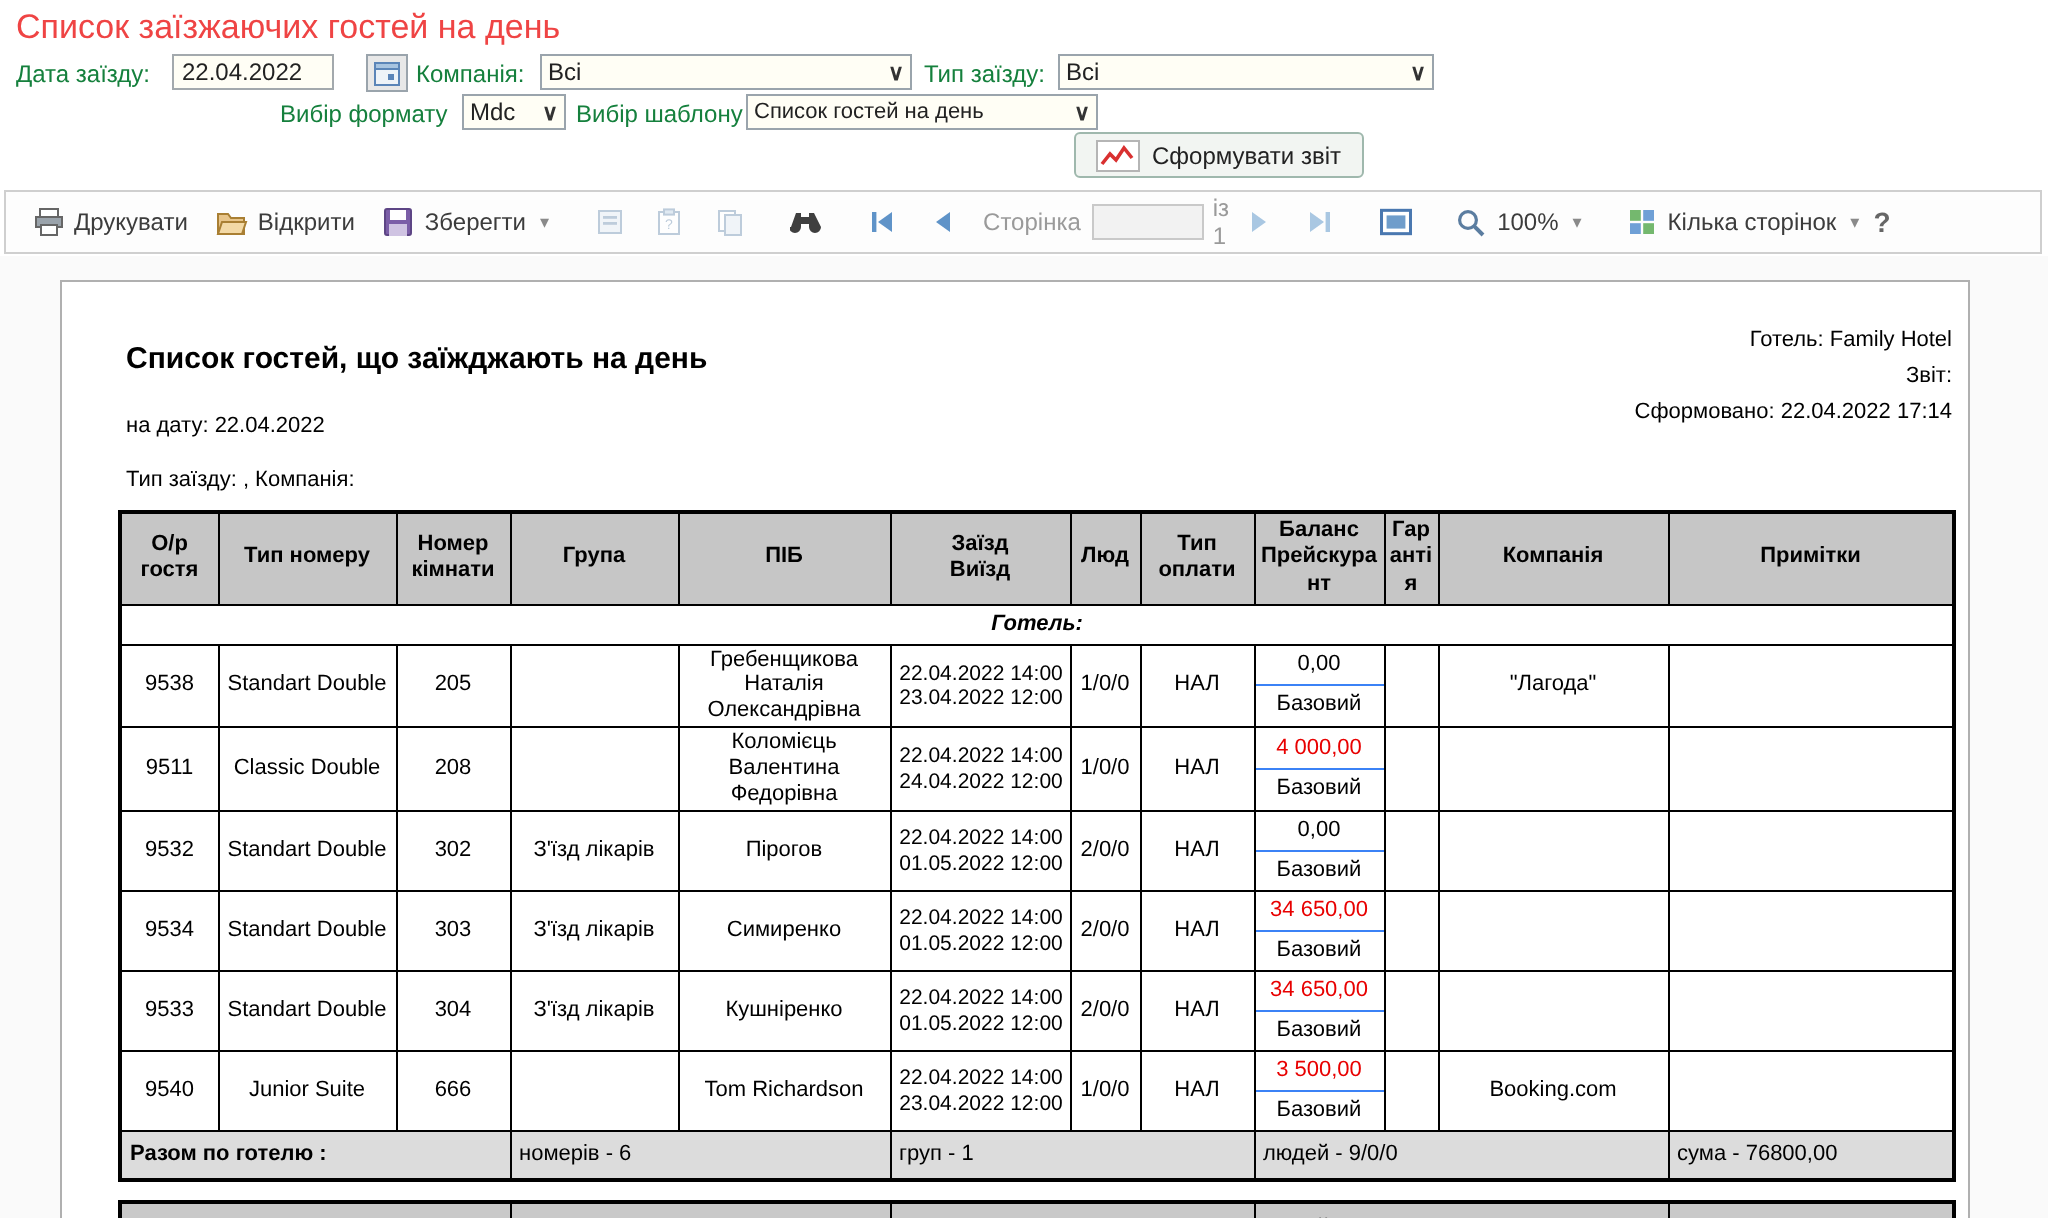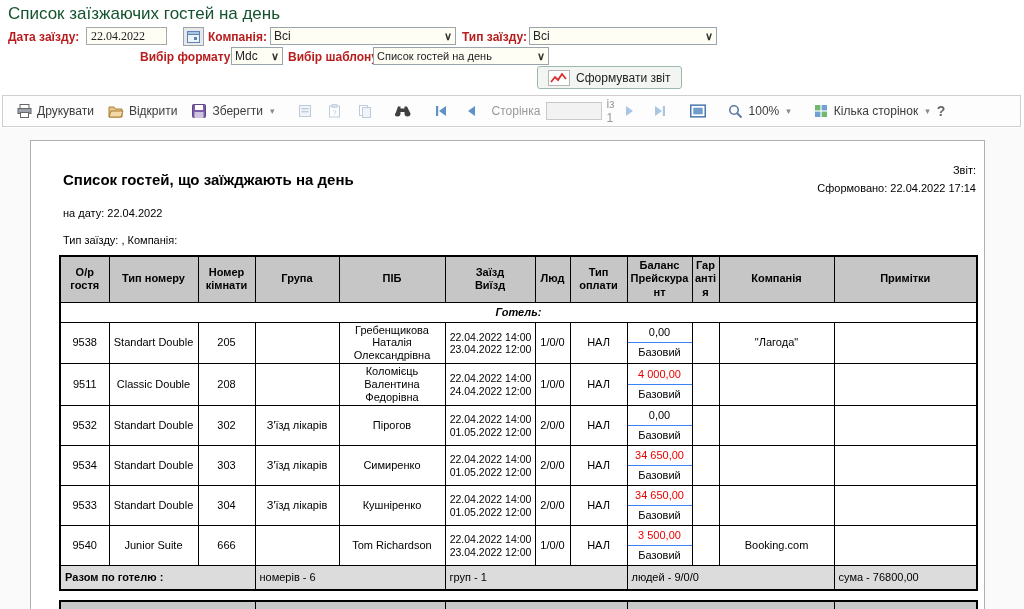--- a/index.html
+++ b/index.html
@@ -1,21 +1,21 @@
 <!DOCTYPE html>
 <html><head>
 <meta charset="utf-8">
 <style>
   * { box-sizing: border-box; margin: 0; padding: 0; }
   html,body { width:1024px; height:609px; overflow:hidden; background:#fff;
               font-family:"Liberation Sans", sans-serif; }
 
   
-  .app-title { position:absolute; left:8px; top:4px; font-size:17px; color:#14532d;text-align:right; }
-  .lbl { position:absolute; font-size:12px; font-weight:bold; color:#b91c1c; white-space:nowrap; }
+  .app-title { position:absolute; left:8px; top:4px; font-size:17px; color:#ef4444;text-align:right; }
+  .lbl { position:absolute; font-size:12px; font-weight:normal; color:#15803d; white-space:nowrap; }
   .ivory-input { position:absolute; height:18px; background:#fffef5; border:1px solid #a3a9ad;
                  font-size:12px; padding:0 4px; font-family:"Liberation Sans",sans-serif; color:#222; }
   .fake-select { position:absolute; height:18px; background:#fffef5; border:1px solid #9aa4ac;
                  font-size:12px; color:#222; display:flex; align-items:center; padding:0 3px; cursor:default; }
   .fake-select .sel-text { flex:1; overflow:hidden; white-space:nowrap; }
   .fake-select .sel-caret { font-size:11px; font-weight:bold; color:#333; margin-left:4px; }
   .cal-btn { position:absolute; width:21px; height:19px; background:#e8e8e8; border:1px solid #9aa4ac;
              display:flex; align-items:center; justify-content:center; cursor:pointer; }
   .gen-btn { position:absolute; left:537px; top:66px; height:23px; padding:0 10px;
              display:flex; align-items:center; gap:6px; background:#f2f5f2;
@@ -64,21 +64,21 @@
   table.grand { margin-top:9px; }
   table.grand td { background:#c9c9c9; height:26px; padding:2px 4px; font-size:11px; text-align:left; vertical-align:middle; }
   table.grand td.t-label { font-weight:bold; }
 </style>
 </head>
 <body>
 
 <div class="app-title">Список заїзжаючих гостей на день</div>
 
 <span class="lbl" style="left:8px; top:30px;">Дата заїзду:</span>
-<input class="ivory-input" style="left: 86px; top: 27px; width: 81px; font-family: Liberation Serif, serif;" value="22.04.2022">
+<input class="ivory-input" style="left: 86px; top: 27px; width: 81px;" value="22.04.2022">
 <div class="cal-btn" style="left:183px; top:27px;">
   <svg width="13" height="12" viewBox="0 0 13 12">
     <rect x="0.5" y="0.5" width="12" height="11" fill="#eef3f8" stroke="#5b85b8"></rect>
     <rect x="0.5" y="0.5" width="12" height="3" fill="#a8c4e0" stroke="#5b85b8"></rect>
     <rect x="7" y="6" width="3" height="3" fill="#5b85b8"></rect>
   </svg>
 </div>
 
 <span class="lbl" style="left:208px; top:30px;">Компанія:</span>
 <div class="fake-select" style="left:270px; top:27px; width:186px;">
@@ -253,20 +253,21 @@
     <span class="tb-caret">▾</span>
   </div>
 
   <span class="help-q">?</span>
 </div>
 
 <div class="preview">
   <div class="page">
     <div class="rep-title">Список гостей, що заїжджають на день</div>
     <div class="rep-meta">
+      <div>Готель: Family Hotel</div>
       <div>Звіт:</div>
       <div>Сформовано: 22.04.2022 17:14</div>
     </div>
     <div class="rep-line1">на дату: 22.04.2022</div>
     <div class="rep-line2">Тип заїзду: , Компанія:</div>
 
     <div class="tbl-wrap">
       <table class="rpt main">
         <colgroup id="main-cols">
             <col style="width: 49px;">

